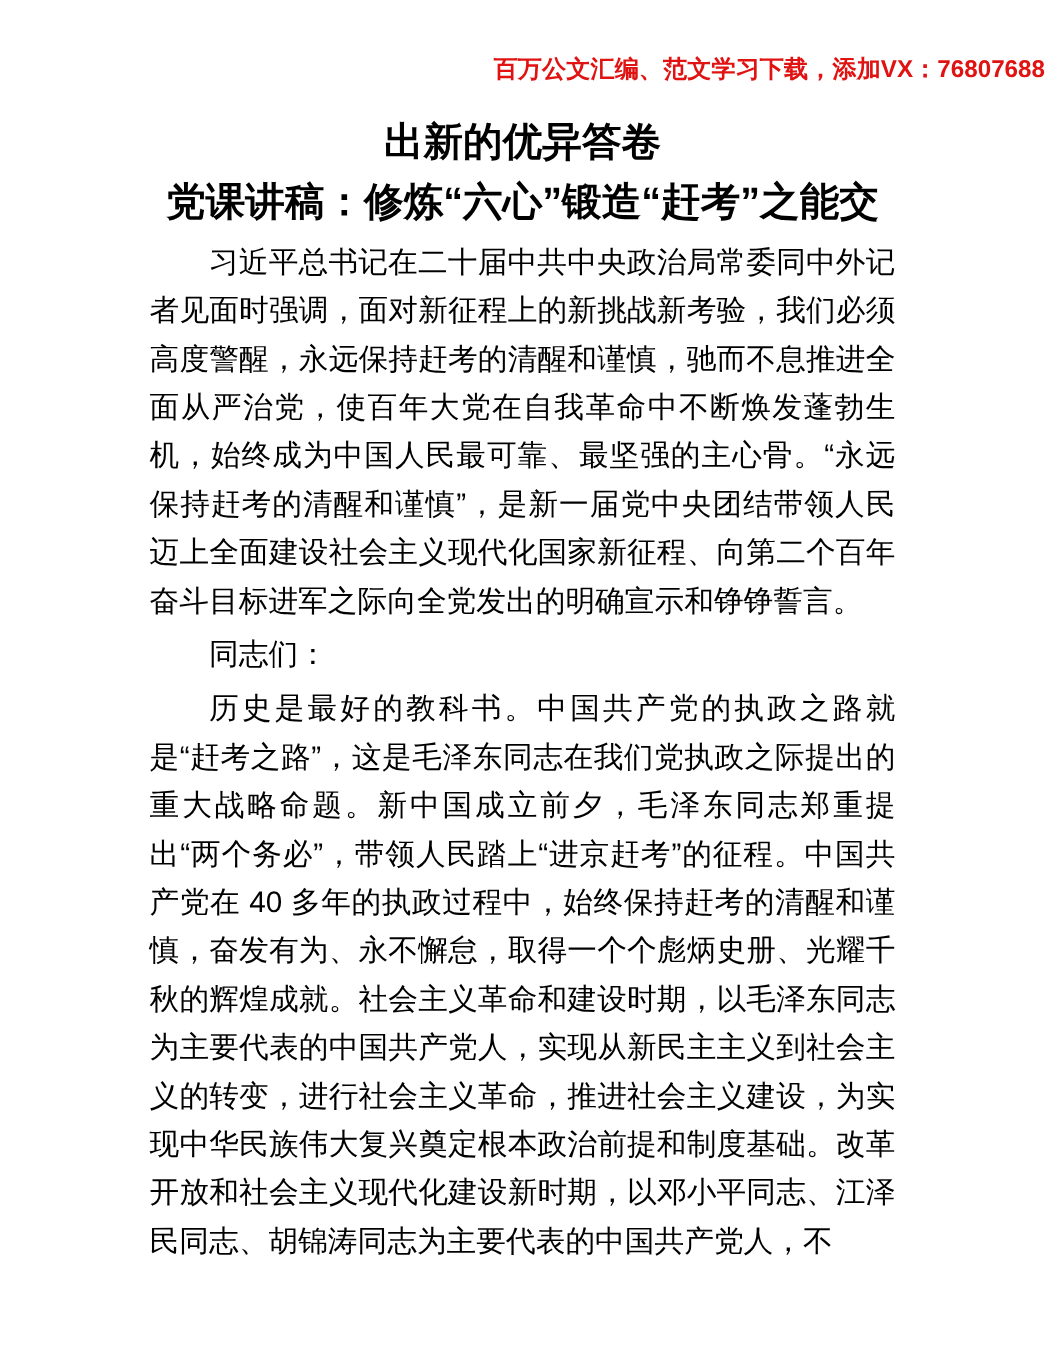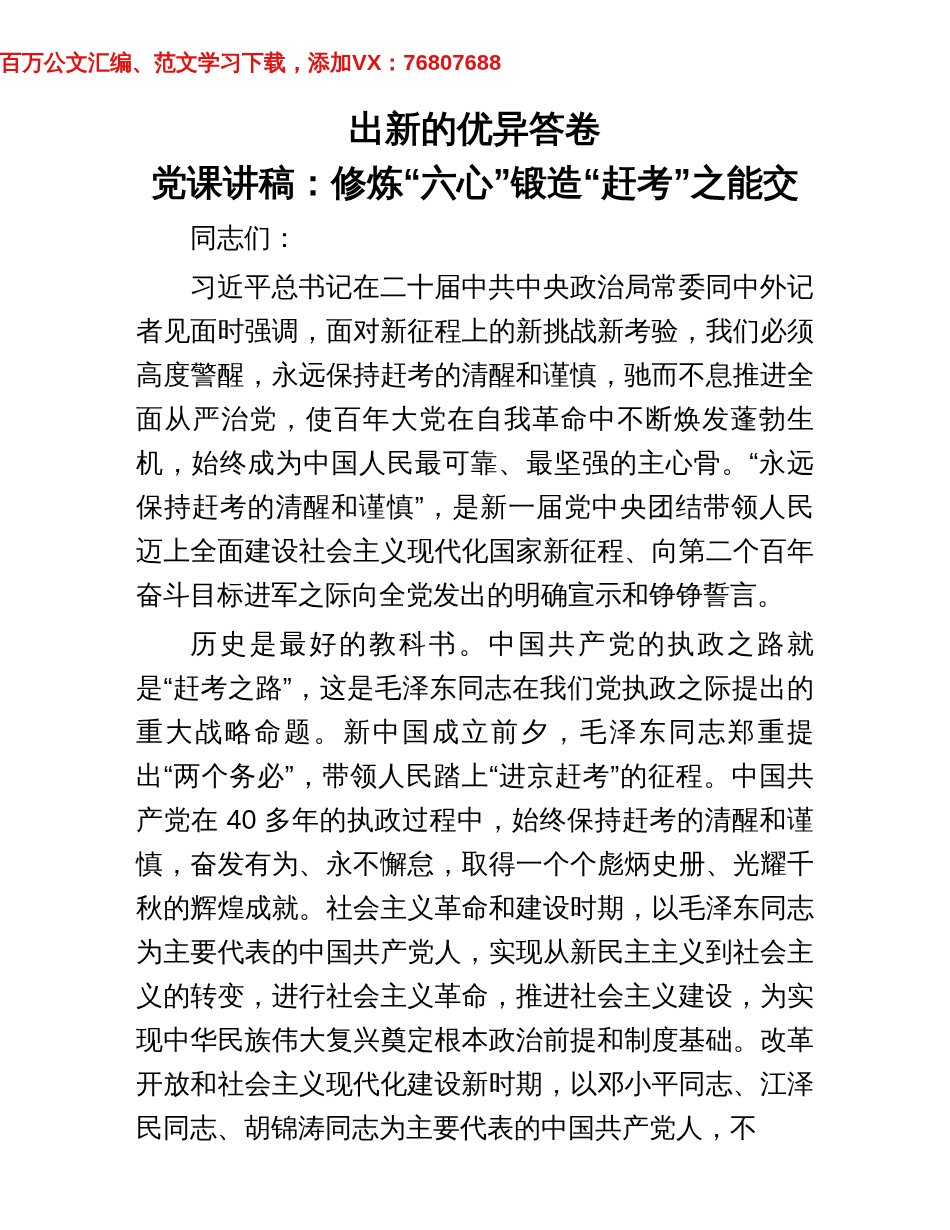--- a/index.html
+++ b/index.html
@@ -12,21 +12,21 @@
     width: 950px;
     height: 1230px;
     margin: 0 auto;
     background: #ffffff;
     overflow: hidden;
     font-family: "Liberation Sans", sans-serif;
     color: #000000;
   }
   .notice {
     margin: 50px 0 0 0;
-    text-align: left;
+    text-align: right;
     font-size: 22px;
     line-height: 26px;
     font-weight: bold;
     color: #e01212;
     white-space: nowrap;
   }
   .title {
     margin: 26px 0 0 0;
     padding: 0;
     font-weight: bold;
@@ -58,18 +58,18 @@
 <div class="page">
 
   <div class="notice">百万公文汇编、范文学习下载，添加VX：76807688</div>
 
   <h1 class="title">
     <div class="title-line">出新的优异答卷</div>
     <div class="title-line">党课讲稿：修炼“六心”锻造“赶考”之能交</div>
   </h1>
 
   <div class="doc-body">
+    <p>习近平总书记在二十届中共中央政治局常委同中外记者见面时强调，面对新征程上的新挑战新考验，我们必须高度警醒，永远保持赶考的清醒和谨慎，驰而不息推进全面从严治党，使百年大党在自我革命中不断焕发蓬勃生机，始终成为中国人民最可靠、最坚强的主心骨。“永远保持赶考的清醒和谨慎”，是新一届党中央团结带领人民迈上全面建设社会主义现代化国家新征程、向第二个百年奋斗目标进军之际向全党发出的明确宣示和铮铮誓言。</p>
     <p>同志们：</p>
-    <p>习近平总书记在二十届中共中央政治局常委同中外记者见面时强调，面对新征程上的新挑战新考验，我们必须高度警醒，永远保持赶考的清醒和谨慎，驰而不息推进全面从严治党，使百年大党在自我革命中不断焕发蓬勃生机，始终成为中国人民最可靠、最坚强的主心骨。“永远保持赶考的清醒和谨慎”，是新一届党中央团结带领人民迈上全面建设社会主义现代化国家新征程、向第二个百年奋斗目标进军之际向全党发出的明确宣示和铮铮誓言。</p>
     <p>历史是最好的教科书。中国共产党的执政之路就是“赶考之路”，这是毛泽东同志在我们党执政之际提出的重大战略命题。新中国成立前夕，毛泽东同志郑重提出“两个务必”，带领人民踏上“进京赶考”的征程。中国共产党在 40 多年的执政过程中，始终保持赶考的清醒和谨慎，奋发有为、永不懈怠，取得一个个彪炳史册、光耀千秋的辉煌成就。社会主义革命和建设时期，以毛泽东同志为主要代表的中国共产党人，实现从新民主主义到社会主义的转变，进行社会主义革命，推进社会主义建设，为实现中华民族伟大复兴奠定根本政治前提和制度基础。改革开放和社会主义现代化建设新时期，以邓小平同志、江泽民同志、胡锦涛同志为主要代表的中国共产党人，不</p>
   </div>
 
 </div>
 
 </body></html>

